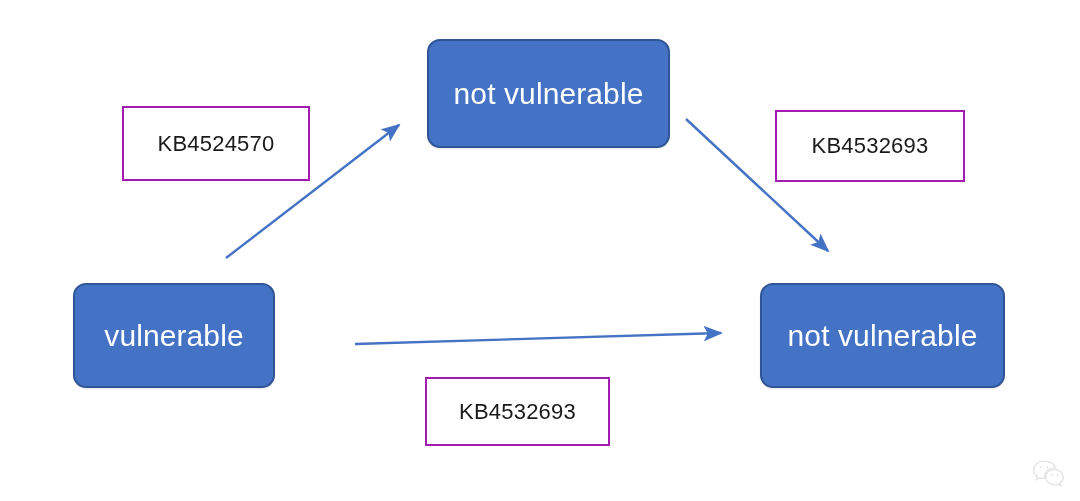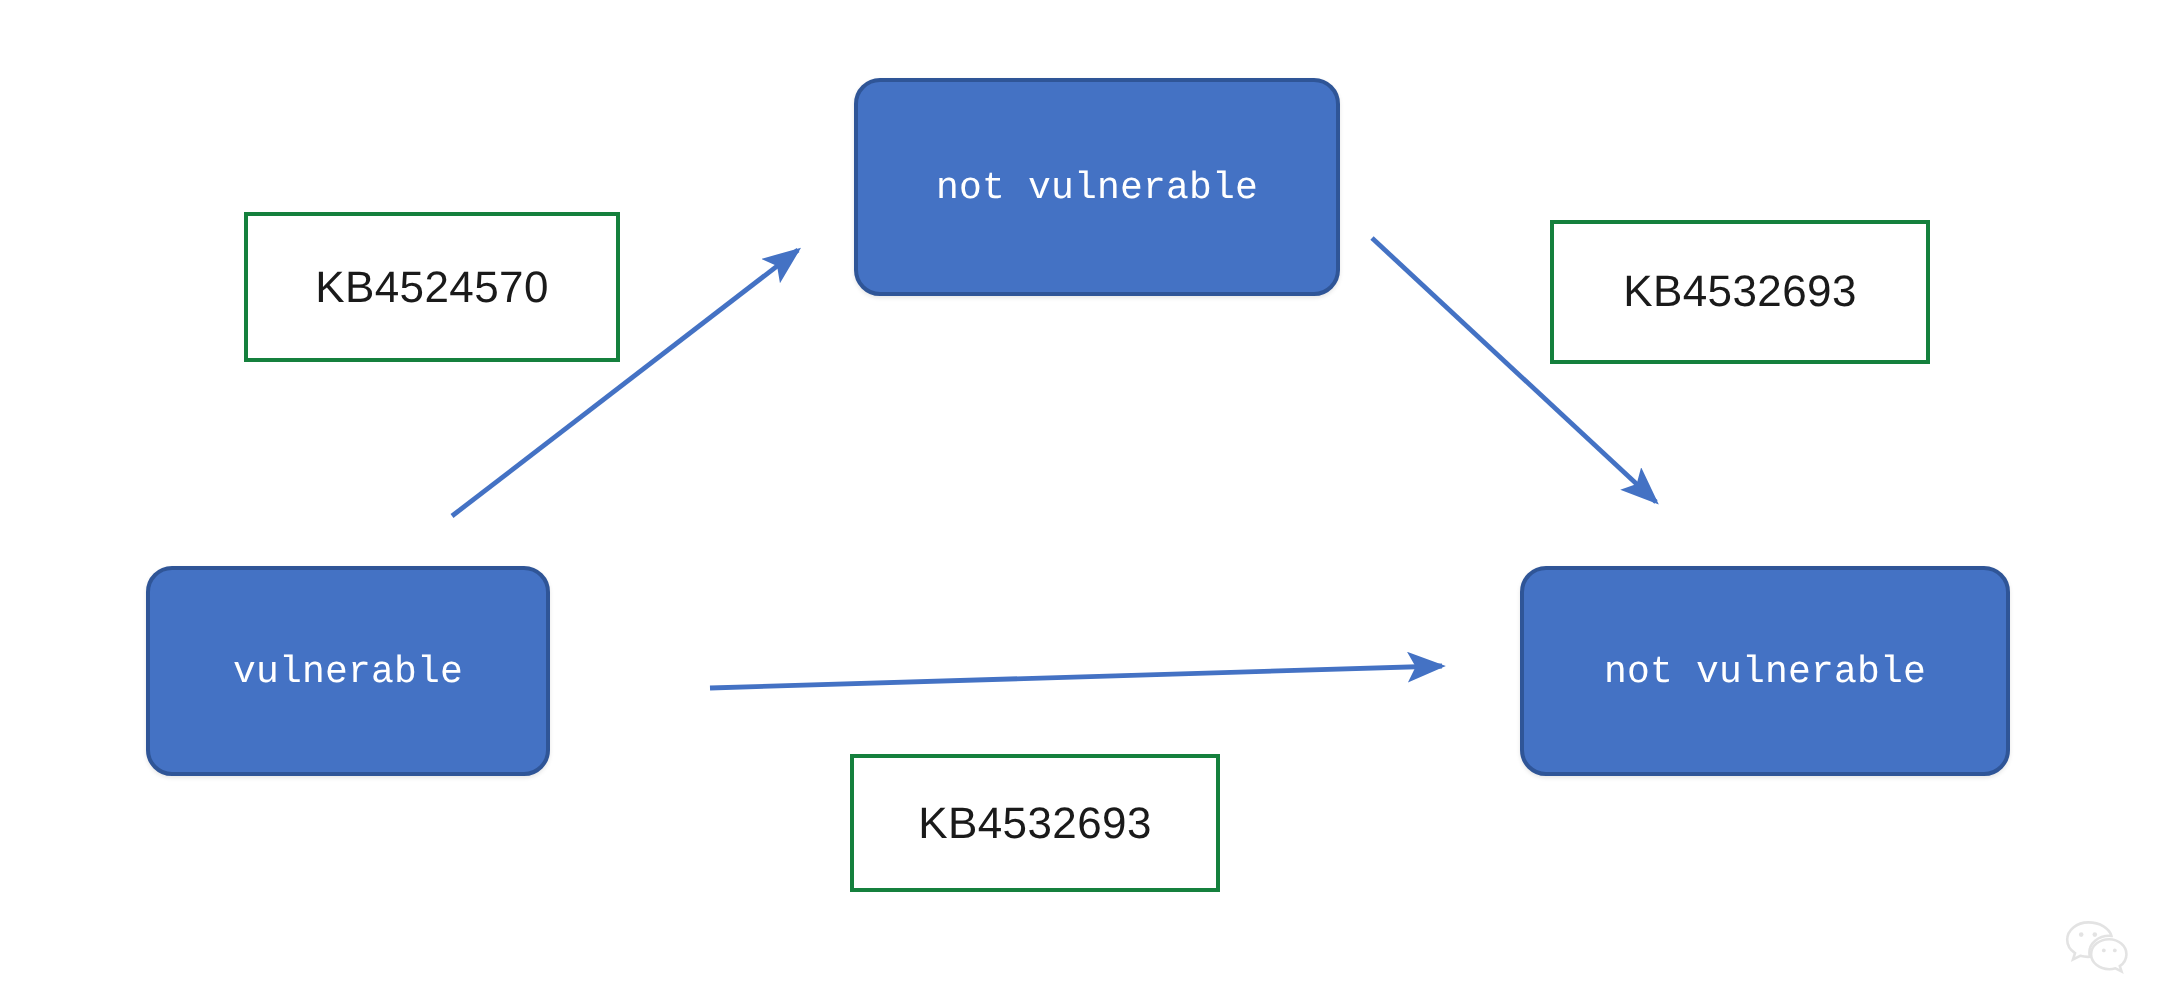--- a/index.html
+++ b/index.html
@@ -23,30 +23,29 @@
     border: 2px solid #2f5597;
     border-radius: 13px;
     box-sizing: border-box;
     display: flex;
     align-items: center;
     justify-content: center;
     box-shadow: 0 1px 2px rgba(0,0,0,0.10);
   }
   .node-label {
     color: #ffffff;
-    font-size: 19px;
+    font-size: 30px;
     font-weight: 400;
     letter-spacing: 0.1px;
     white-space: nowrap;
-    font-family: Liberation Mono, monospace;
   }
   .kb-box {
     position: absolute;
     background: #ffffff;
-    border: 2px solid #15803d;
+    border: 2px solid #a21caf;
     box-sizing: border-box;
     display: flex;
     align-items: center;
     justify-content: center;
   }
   .kb-label {
     color: #1a1a1a;
     font-size: 22px;
     font-weight: 400;
     letter-spacing: 0.2px;

